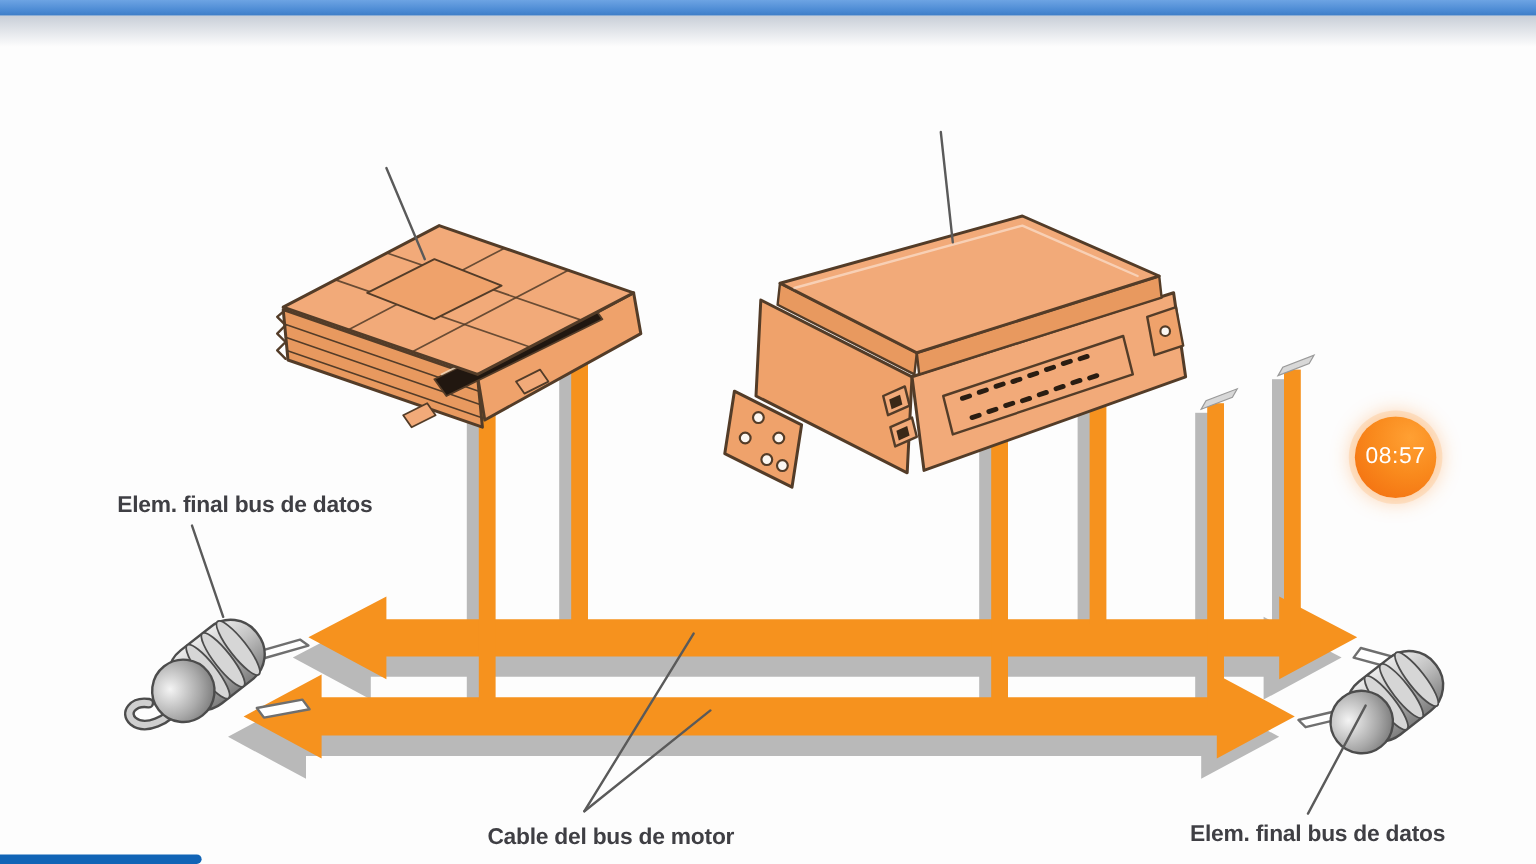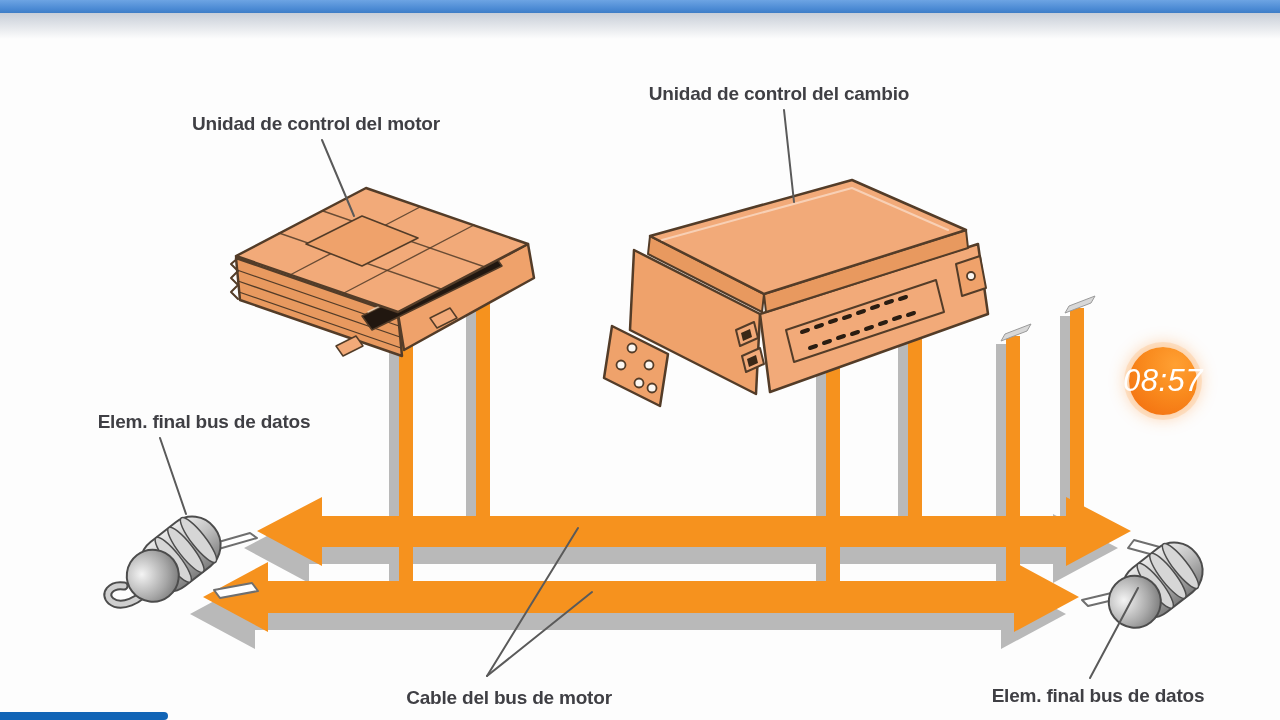--- a/index.html
+++ b/index.html
@@ -28,21 +28,21 @@
   .label-cable{left:349px;top:687px;}
   .label-term-right{left:938px;top:685px;}
   .timestamp-badge{
     position:absolute;left:1129px;top:347px;width:68px;height:68px;
     border-radius:50%;display:flex;align-items:center;justify-content:center;
     background:radial-gradient(circle at 68% 26%,
        var(--badge-orange-light,#ffa033) 0%,
        #f98a1d 45%,
        var(--badge-orange-deep,#f26a0d) 100%);
     box-shadow:0 0 0 5px rgba(255,170,80,.22),0 0 16px 4px rgba(255,140,40,.35);
-    color:#ffffff;font-size:31px;font-weight:500;letter-spacing:.5px;font-style:italic;
+    color:#ffffff;font-size:19px;font-weight:500;letter-spacing:.5px;
   }
   .progress-bar{
     position:absolute;left:0;bottom:0;width:168px;height:8px;
     background:var(--progress-bar-color,#1263b5);
     border-radius:0 5px 5px 0;
   }
 </style>
 </head>
 <body>
 
@@ -201,22 +201,20 @@
     <g stroke="var(--leader-line)" stroke-width="2" fill="none" stroke-linecap="round">
       <path d="M322,140 L354,216"></path>
       <path d="M784,110 L794,202"></path>
       <path d="M160,438 L186,514"></path>
       <path d="M487,676 L578,528"></path>
       <path d="M487,676 L592,592"></path>
       <path d="M1090,678 L1138,588"></path>
     </g>
   </svg>
 
-  <div class="diagram-label label-ecu-motor">Unidad de control del motor</div>
-  <div class="diagram-label label-ecu-cambio">Unidad de control del cambio</div>
   <div class="diagram-label label-term-left">Elem. final bus de datos</div>
   <div class="diagram-label label-cable">Cable del bus de motor</div>
   <div class="diagram-label label-term-right">Elem. final bus de datos</div>
 
   <div class="timestamp-badge">
     <span>08:57</span>
   </div>
 
   <div class="progress-bar"></div>
 

